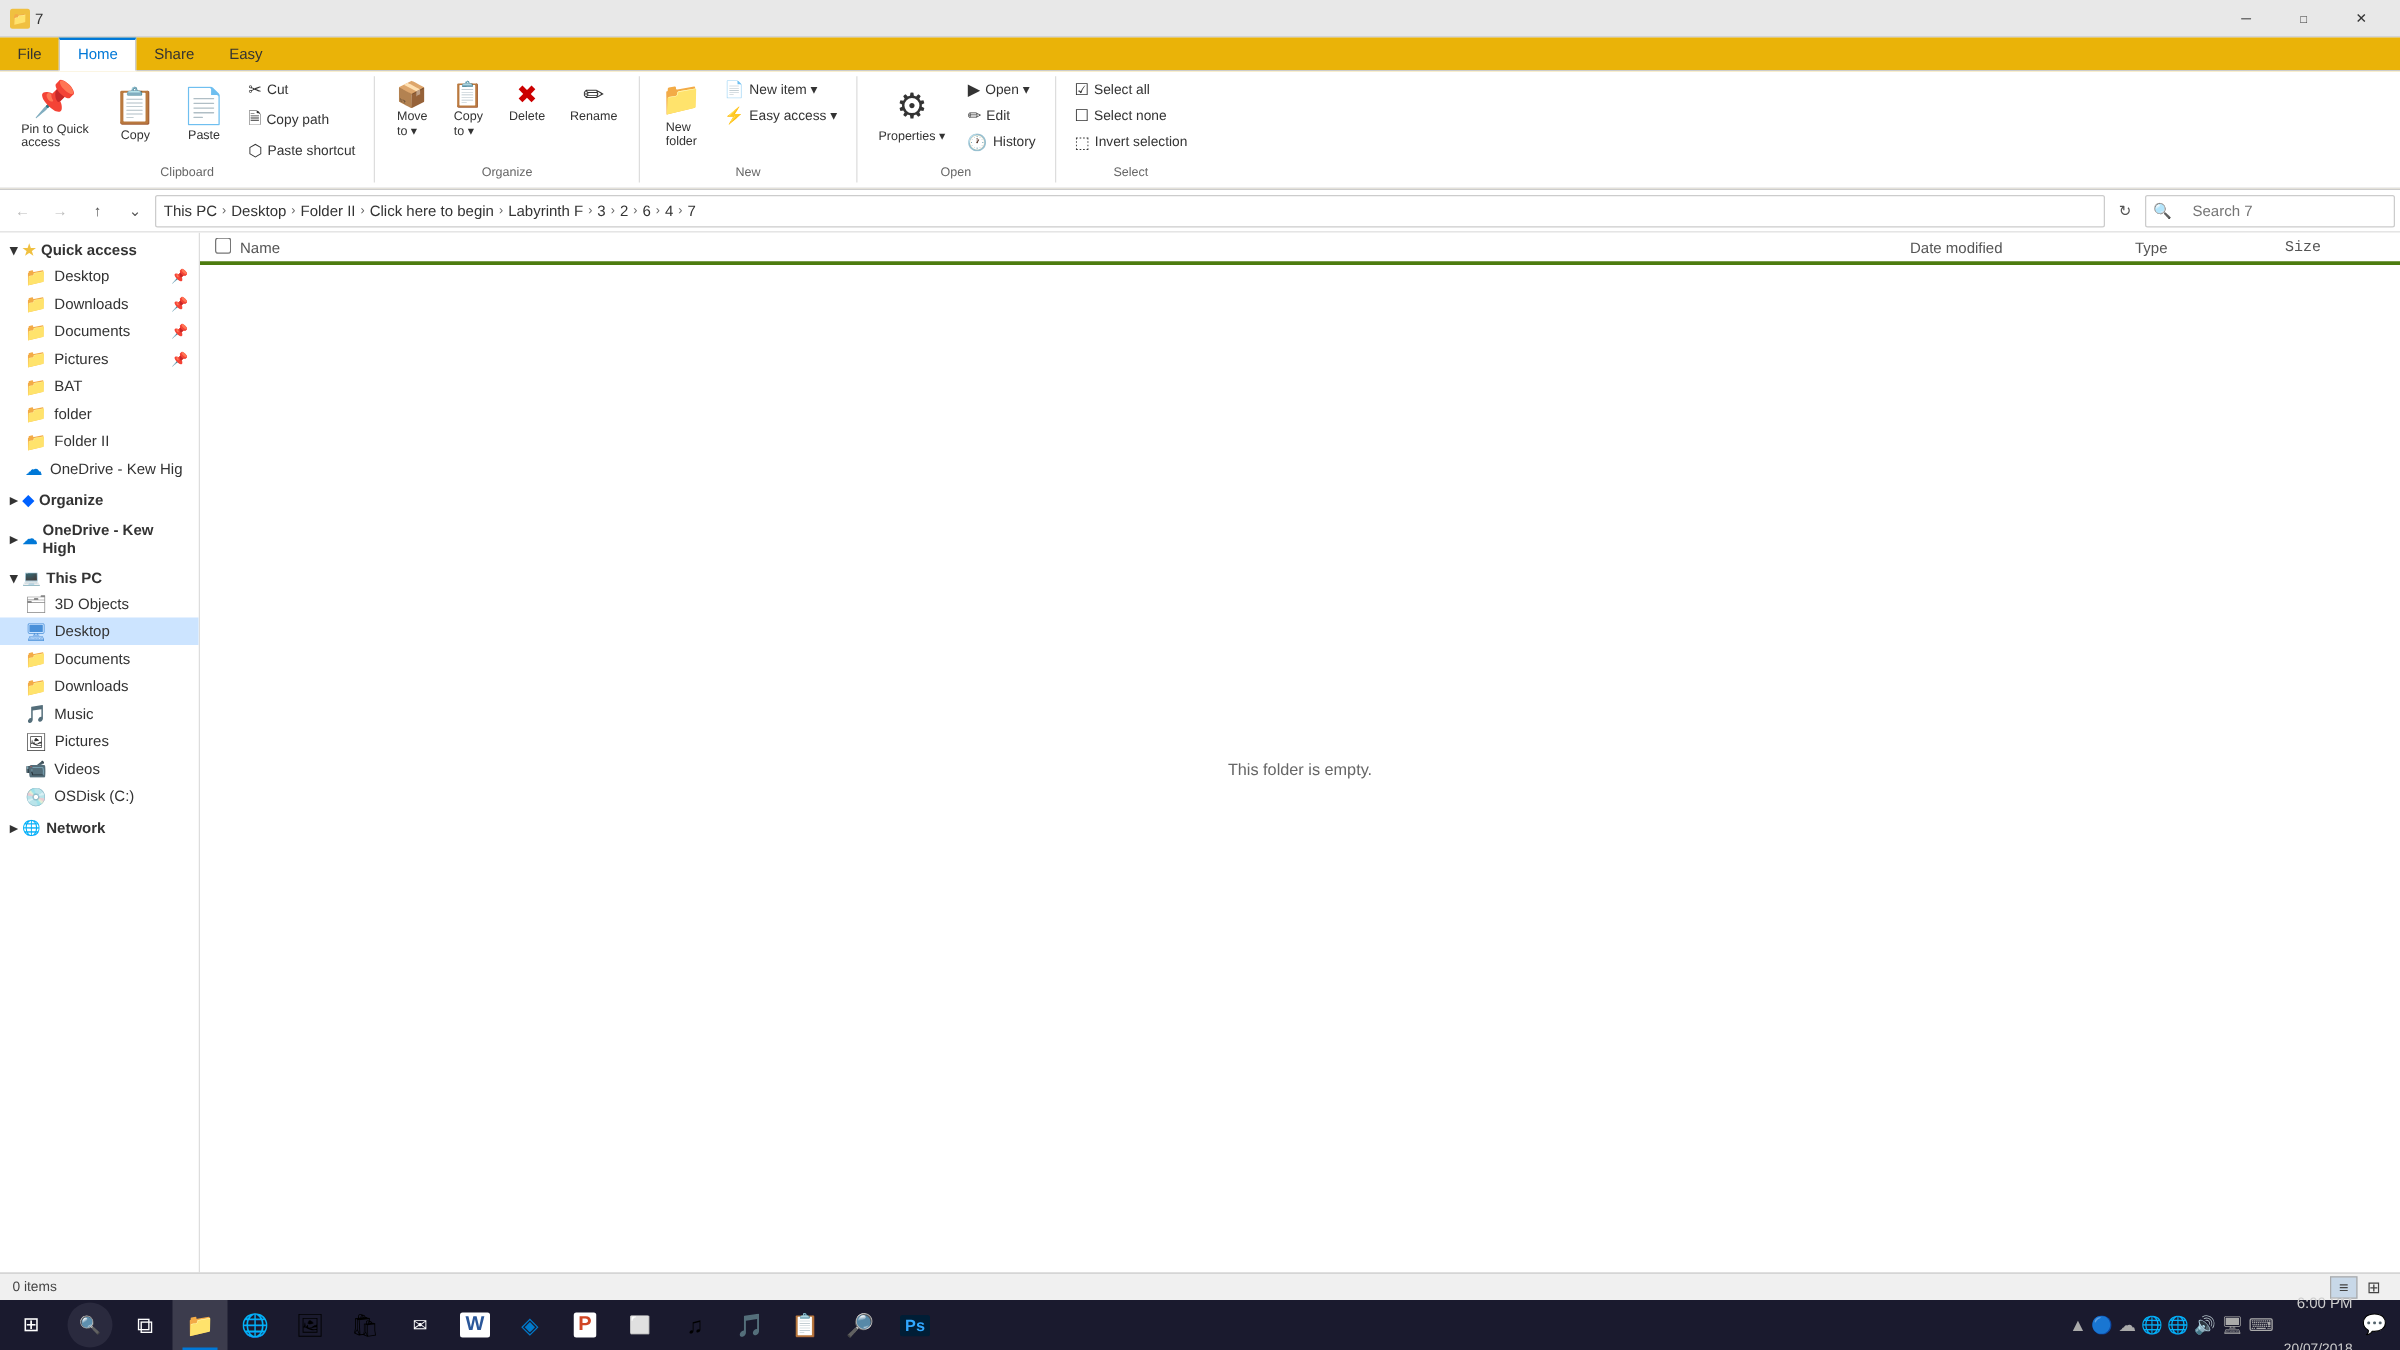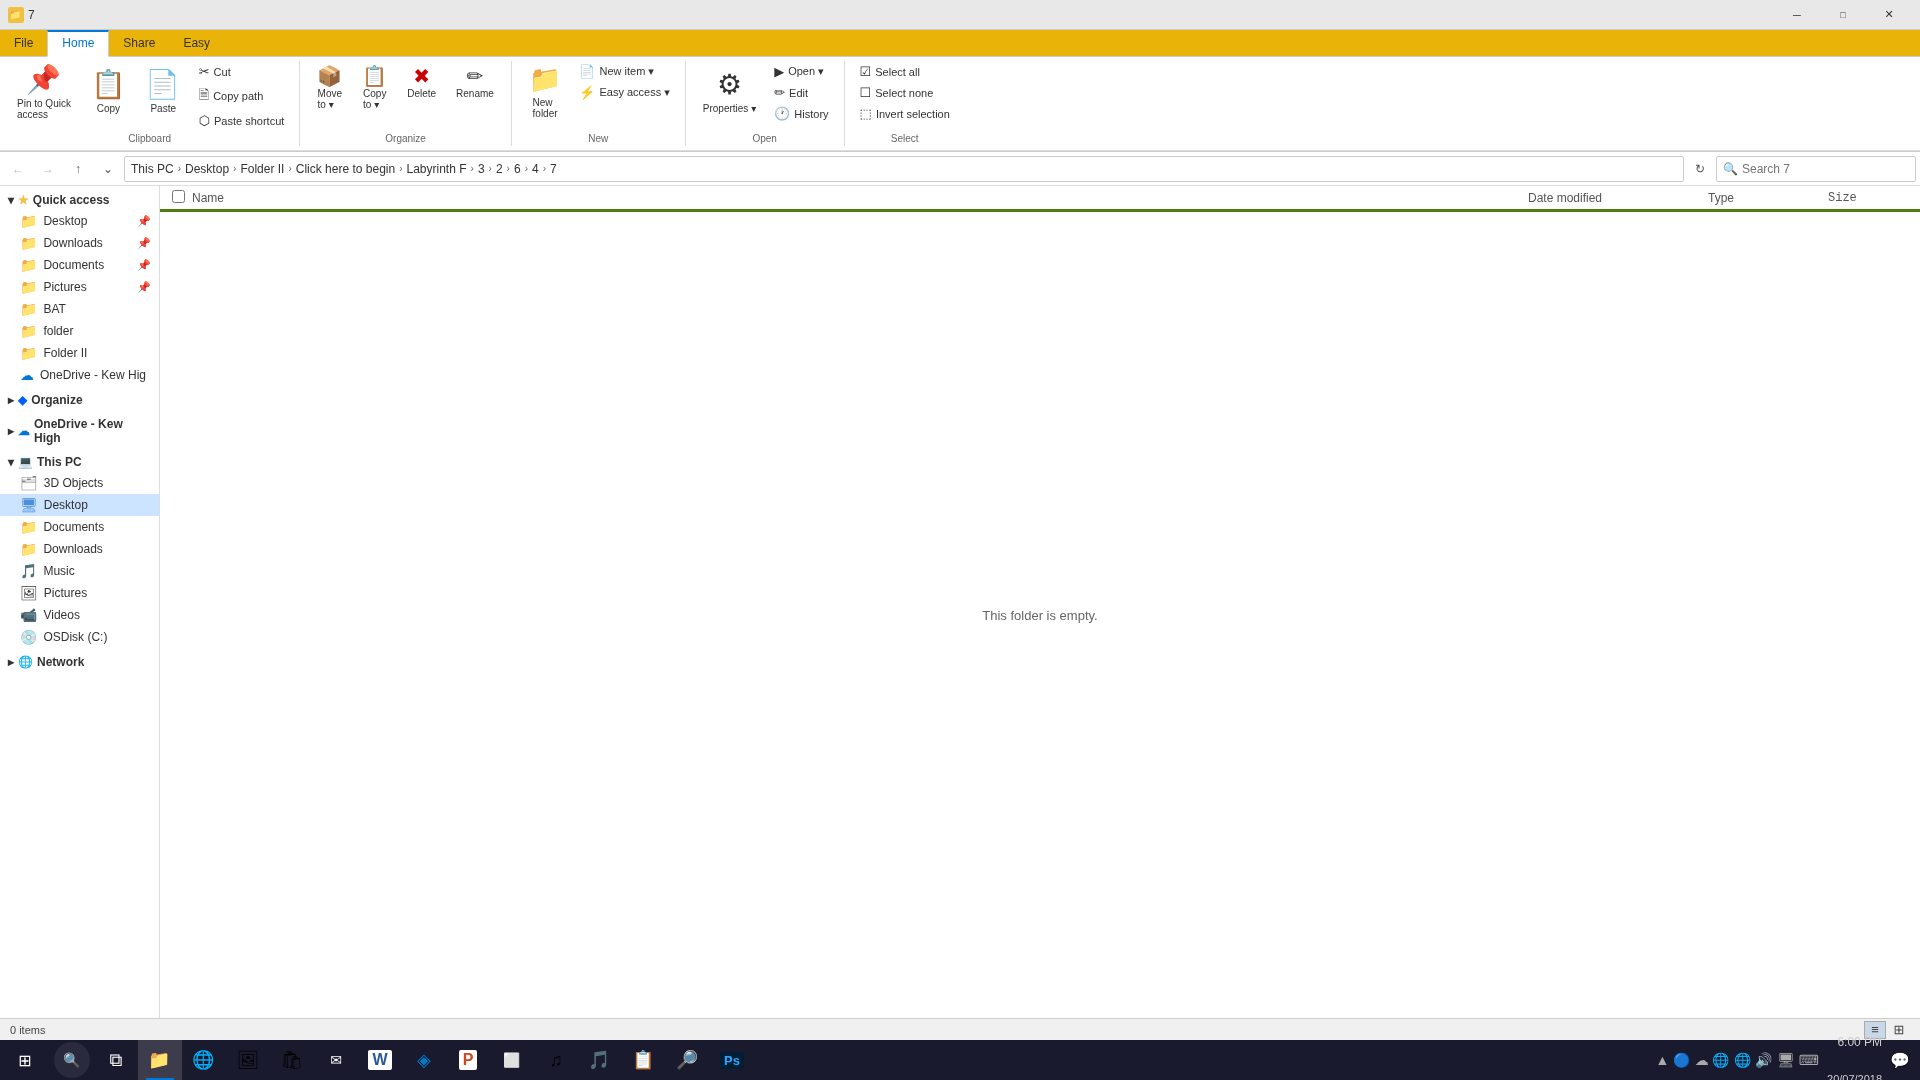--- a/index.html
+++ b/index.html
@@ -102,21 +102,21 @@
       height: 26px;
       border: 1px solid #ccc;
       border-radius: 2px;
       display: flex;
       align-items: center;
       padding: 0 6px;
       background: white;
       font-size: 12px;
       gap: 4px;
     }
-    .search-box input { border: none; outline: none; flex: 1; font-size: 12px; }
+    .search-box input { border: none; outline: none; flex: 1; font-size: 12px; margin-left: 12px; }
 
     
     .main-area { display: flex; flex: 1; overflow: hidden; }
 
     
     .sidebar {
       width: 160px;
       background: white;
       border-right: 1px solid #ddd;
       overflow-y: auto;

